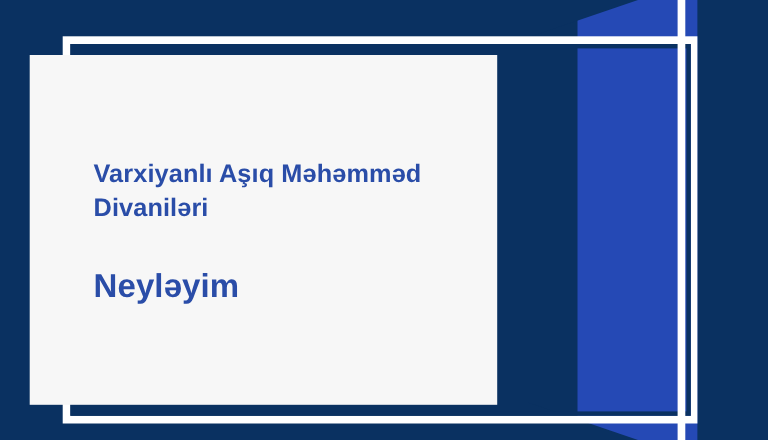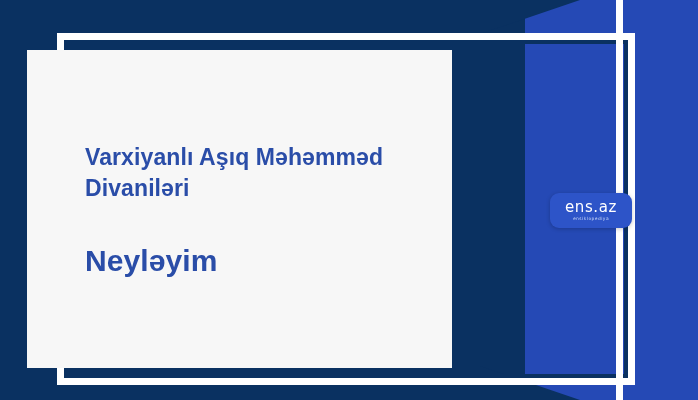--- a/index.html
+++ b/index.html
@@ -9,21 +9,21 @@
   body {
     width: 698px;
     height: 400px;
     overflow: hidden;
     font-family: "Liberation Sans", sans-serif;
     background: #0a3161;
   }
 
   #stage {
     position: relative;
-    width: 698px;
+    width: 634px;
     height: 400px;
     overflow: hidden;
     background: #0a3161;
   }
 
   
   .bg-navy {
     position: absolute;
     left: 0; top: 0;
     width: 698px; height: 400px;
@@ -156,18 +156,14 @@
   <div class="card">
     <div class="card-text">
       <h1 class="title">Varxiyanlı Aşıq Məhəmməd
 Divaniləri</h1>
       <h2 class="subtitle">Neyləyim</h2>
     </div>
   </div>
 
   <div class="strip"></div>
 
-  <div class="badge">
-    <span class="badge-word">ens.az</span>
-    <span class="badge-sub">ensiklopediya</span>
-  </div>
 
 </div>
 
 </body></html>

